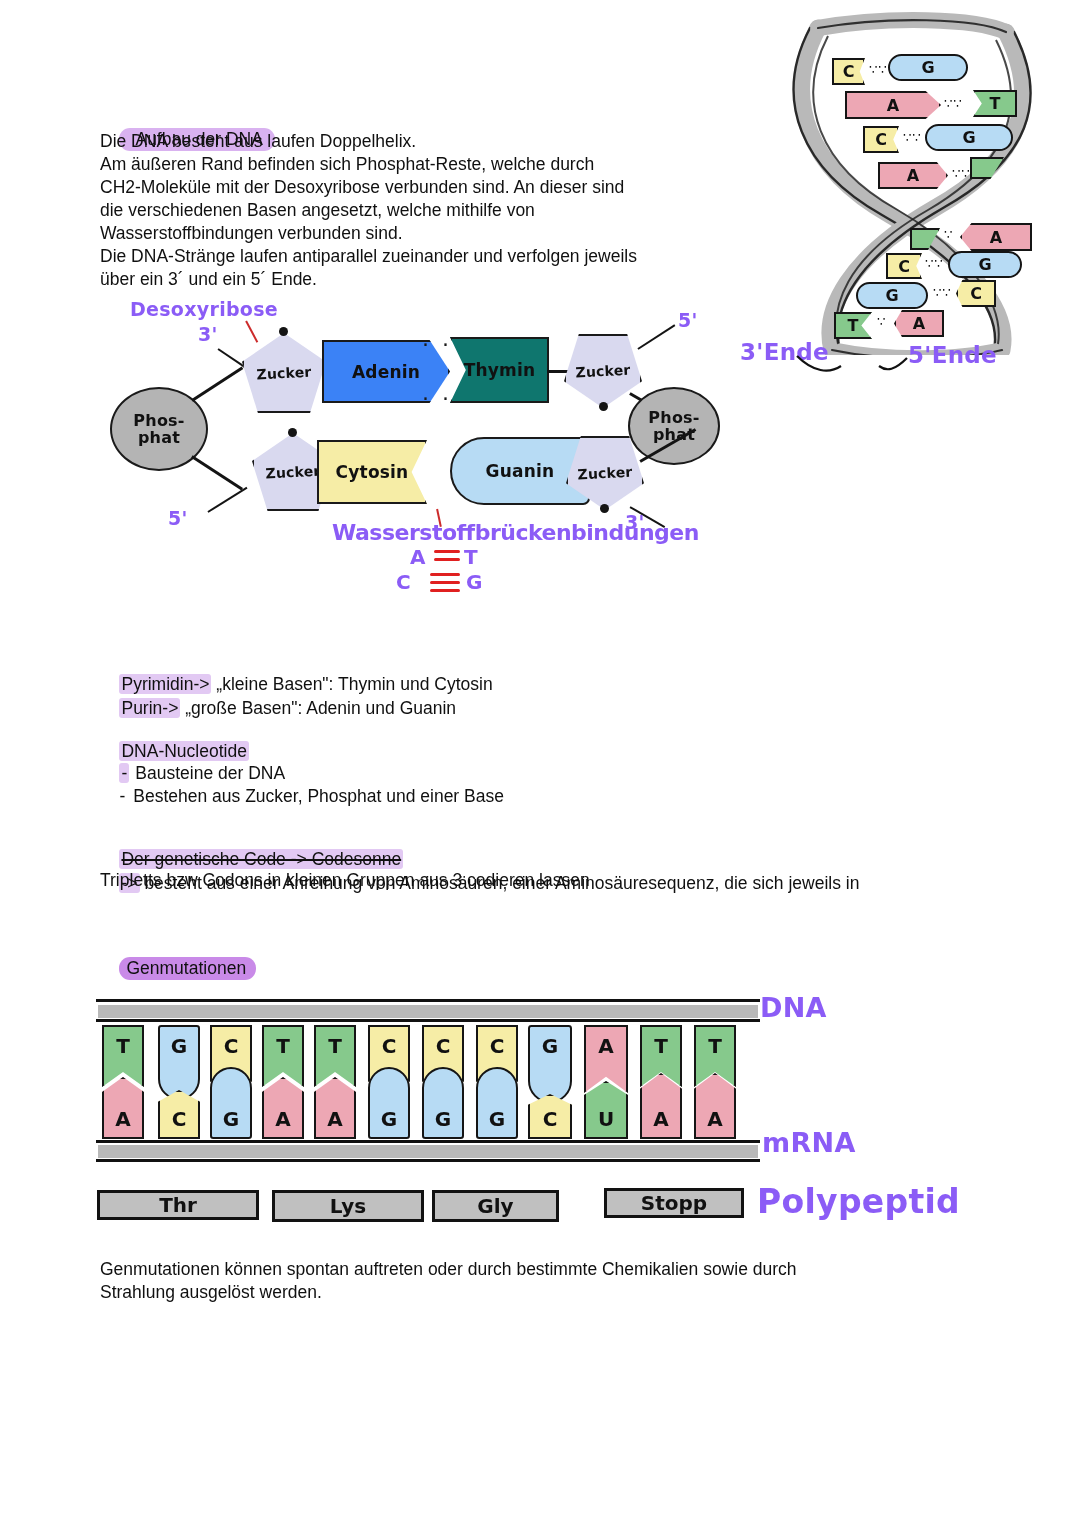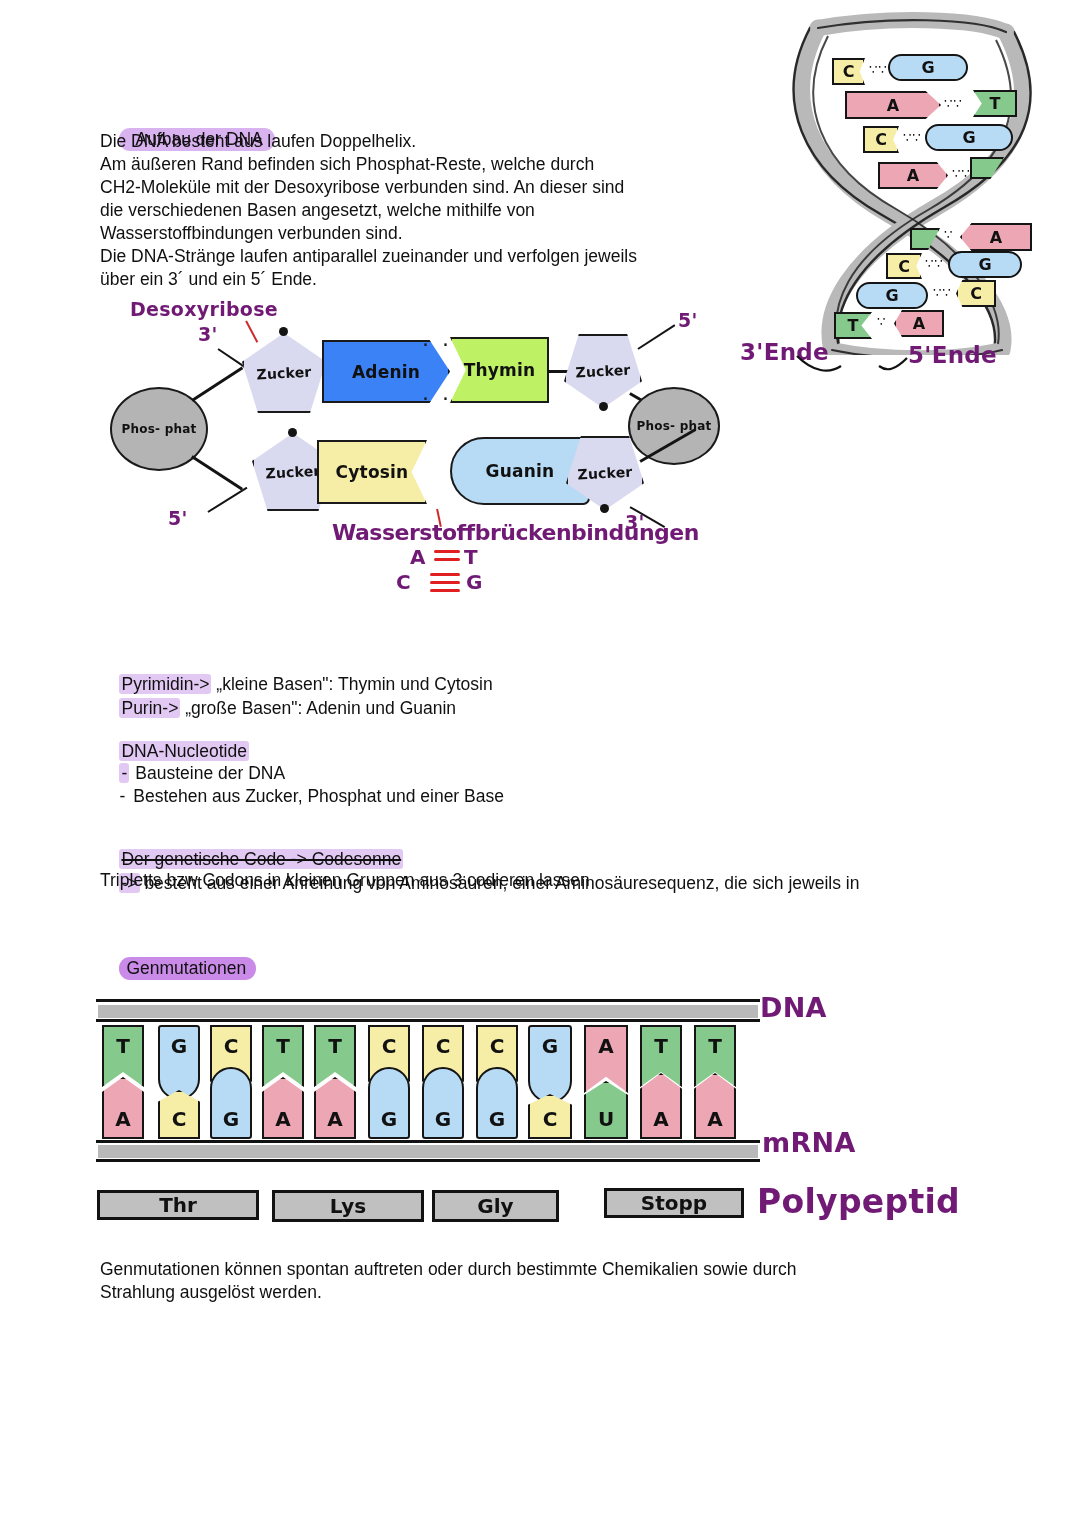--- a/index.html
+++ b/index.html
@@ -34,55 +34,55 @@
     background: #d9b2f0;
     border-radius: 11px;
     padding: 1px 12px 2px 16px;
   }
 
   
   .hand {
     position: absolute;
     font-family: "DejaVu Sans", sans-serif;
     font-weight: 700;
-    color: #701a75;
+    color: #8b5cf6;
     white-space: nowrap;
     letter-spacing: .3px;
   }
 
   
   #nucleotide-diagram { position: absolute; left: 100px; top: 292px; width: 640px; height: 310px; }
   .shape { position: absolute; }
   .lbl-in {
     position: absolute; inset: 0;
     display: flex; align-items: center; justify-content: center;
     font-family: "DejaVu Sans", sans-serif; font-weight: 700;
     color: #111; font-size: 17px; letter-spacing: .2px;
     pointer-events: none;
   }
   .phosphat {
     border-radius: 50%;
     background: #b4b4b4;
     border: 2.5px solid #1a1a1a;
   }
-  .phosphat .lbl-in { font-size: 12px; line-height: 17px; text-align: center; flex-direction: column; }
+  .phosphat .lbl-in { font-size: 16px; line-height: 17px; text-align: center; flex-direction: column; }
   .zucker {
     background: #d9d9ef;
     border: 2.5px solid #1a1a1a;
     clip-path: polygon(50% 0%, 100% 36%, 81% 100%, 19% 100%, 0% 36%);
   }
   .zucker-wrap { position: absolute; }
   .zucker-wrap .lbl-in { font-size: 14px; transform: rotate(-3deg); }
   .dot { position:absolute; width: 9px; height: 9px; border-radius: 50%; background: #141414; }
   .base-adenin {
     background: #3b82f6; border: 2.5px solid #1a1a1a;
     clip-path: polygon(0% 0%, 84% 0%, 100% 50%, 84% 100%, 0% 100%);
   }
   .base-thymin {
-    background: #bef264; border: 2.5px solid #1a1a1a;
+    background: #0f766e; border: 2.5px solid #1a1a1a;
     clip-path: polygon(0% 0%, 100% 0%, 100% 100%, 0% 100%, 16% 50%);
   }
   .base-cytosin {
     background: #f6eda6; border: 2.5px solid #1a1a1a;
     clip-path: polygon(0% 0%, 100% 0%, 86% 50%, 100% 100%, 0% 100%);
   }
   .base-guanin {
     background: #b7dbf4; border: 2.5px solid #1a1a1a;
     border-radius: 40px 8px 8px 40px;
   }

